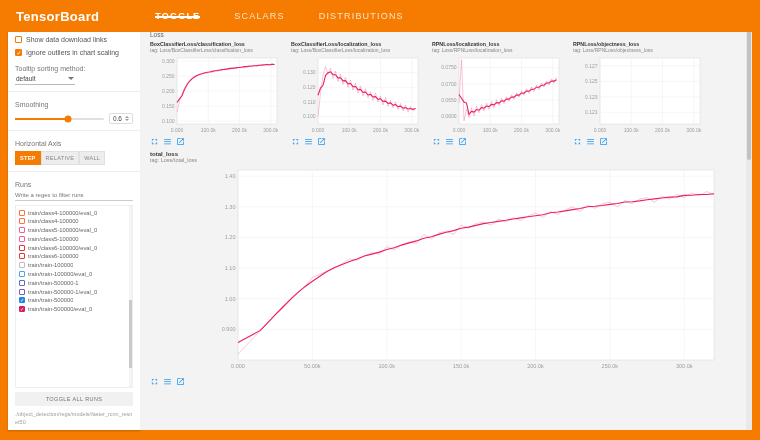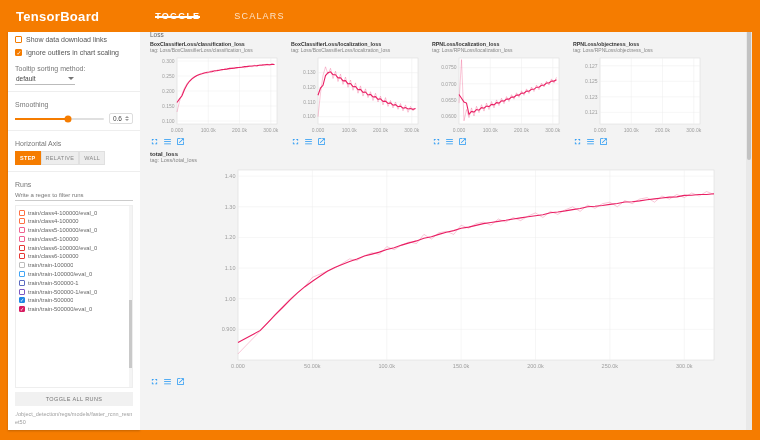--- a/index.html
+++ b/index.html
@@ -77,20 +77,21 @@
         <path d="M19 19H5V5h7V3H5a2 2 0 0 0-2 2v14a2 2 0 0 0 2 2h14a2 2 0 0 0 2-2v-7h-2v7zM14 3v2h3.59l-9.83 9.83 1.41 1.41L19 6.41V10h2V3h-7z" fill="currentColor"></path>
       </g>
   </defs>
 </svg>
 
 <div class="header">
   <div class="brand">TensorBoard</div>
   <div class="tabs">
     <div class="tab active">TOGGLE</div>
     <div class="tab">SCALARS</div>
+    <div class="tab">DISTRIBUTIONS</div>
   </div>
 </div>
 
 <div class="sidebar">
 
   <div class="cb-row">
     <span class="cb"></span>
     <span class="cb-label">Show data download links</span>
   </div>
   <div class="cb-row">

